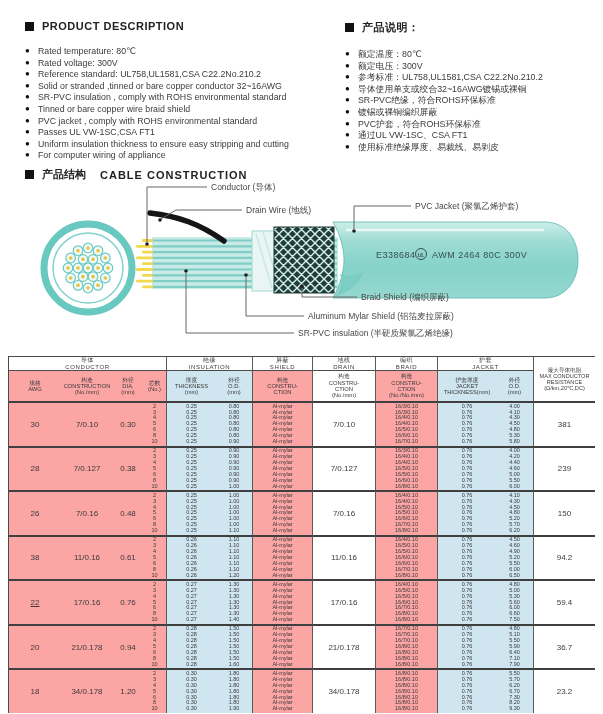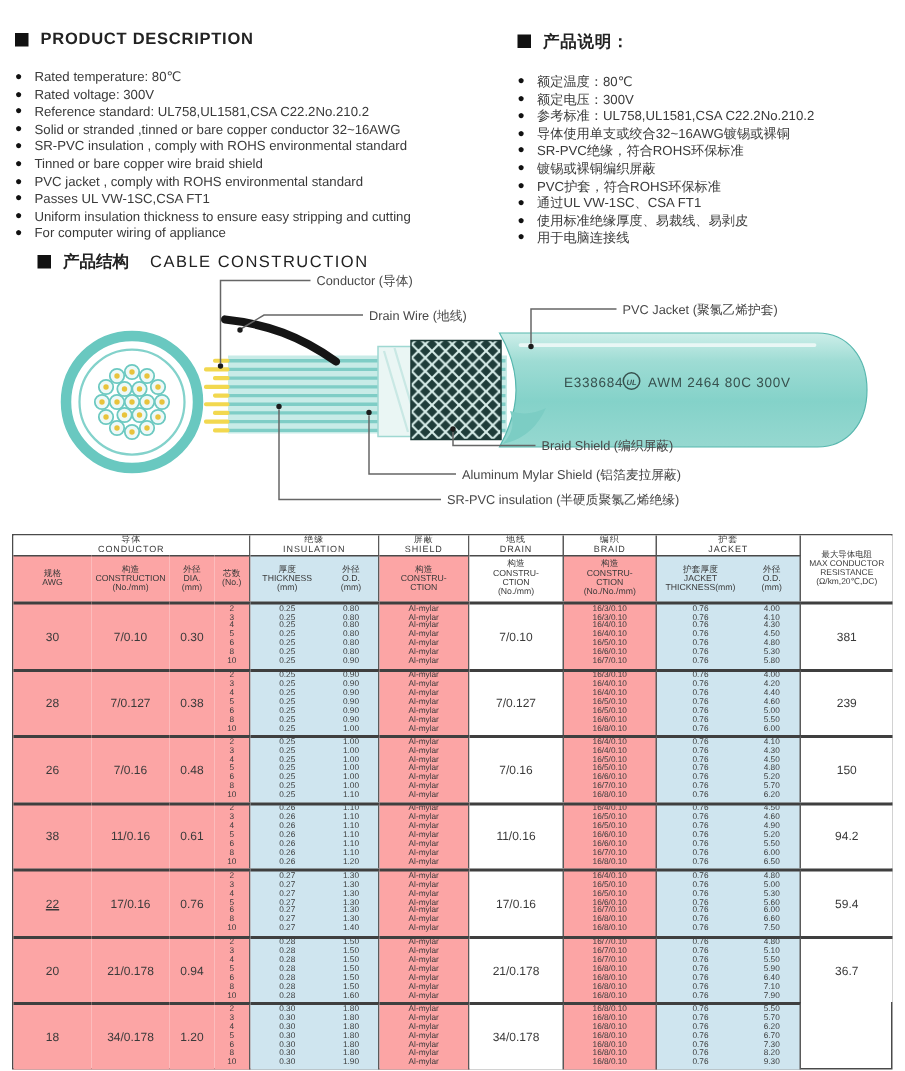--- a/index.html
+++ b/index.html
@@ -1,29 +1,29 @@
 <!DOCTYPE html>
 <html><head>
 <meta charset="utf-8">
 <style>
   html,body{margin:0;padding:0;background:#fff;}
   .page{position:relative;width:603px;height:714px;background:#fff;overflow:hidden;
         font-family:"Liberation Sans","DejaVu Sans",sans-serif;color:#333;}
   
   .sec-title{font-size:11px;font-weight:bold;letter-spacing:.5px;color:#222;display:flex;align-items:center;}
   .sq{display:inline-block;width:9px;height:9px;background:#111;margin-right:8px;flex:0 0 auto;}
-  .col-left{position:absolute;left:10px;top:20px;width:315px;}
+  .col-left{position:absolute;left:25px;top:20px;width:315px;}
   .col-right{position:absolute;left:345px;top:20px;width:250px;}
   ul.bullets{list-style:none;margin:14px 0 0 0;padding:0;}
   ul.bullets li{position:relative;font-size:8.8px;line-height:10.2px;margin:0 0 1.4px 0;padding-left:13px;color:#3a3a3a;white-space:nowrap;}
   ul.bullets li::before{content:"●";position:absolute;left:0;top:0;font-size:8px;color:#111;}
   
   .cons-title{position:absolute;left:25px;top:167px;display:flex;align-items:center;font-size:11px;color:#222;}
   .cons-title .cn{font-weight:bold;margin-right:14px;}
-  .cons-title .en{font-weight:normal;letter-spacing:1px;}
+  .cons-title .en{font-weight:bold;letter-spacing:1px;}
   svg text{font-family:"Liberation Sans","DejaVu Sans",sans-serif;}
   
   #spec-table{position:absolute;left:8px;top:356px;width:587px;height:357px;box-sizing:border-box;
      display:grid;border:1.5px solid #4a4a4a;
      grid-template-columns:52px 52px 30px 24px 49px 37px 60px 63px 62px 58px 38px 61px;
      grid-template-rows:13px 31px repeat(7,44.55px);}
   .cell{box-sizing:border-box;overflow:hidden;color:#3a3a3a;}
   .bg-cream{background:#fca5a5;}
   .bg-blue{background:#cfe5ef;}
   .bg-white{background:#fff;}
@@ -68,21 +68,20 @@
     <ul class="bullets">
         <li>额定温度：80℃</li>
         <li>额定电压：300V</li>
         <li>参考标准：UL758,UL1581,CSA C22.2No.210.2</li>
         <li>导体使用单支或绞合32~16AWG镀锡或裸铜</li>
         <li>SR-PVC绝缘，符合ROHS环保标准</li>
         <li>镀锡或裸铜编织屏蔽</li>
         <li>PVC护套，符合ROHS环保标准</li>
         <li>通过UL VW-1SC、CSA FT1</li>
         <li>使用标准绝缘厚度、易裁线、易剥皮</li>
-        <li>用于电脑连接线</li>
       </ul>
   </div>
 
   <div class="cons-title">
     <span class="sq"></span>
     <span class="cn">产品结构</span>
     <span class="en">CABLE CONSTRUCTION</span>
   </div>
 
   <svg style="position:absolute;left:0;top:170px;" width="603" height="186" viewBox="0 170 603 186">
@@ -770,15 +769,16 @@
       </div>
       <div class="cell stack bt2 bg-blue vr" style="grid-area: 9 / 11;">
         <div>5.50</div>
         <div>5.70</div>
         <div>6.20</div>
         <div>6.70</div>
         <div>7.30</div>
         <div>8.20</div>
         <div>9.30</div>
       </div>
+      <div class="cell single bt2 bg-white" style="grid-area: 9 / 12;">23.2</div>
     </div>
 
 </div>
 
 </body></html>

